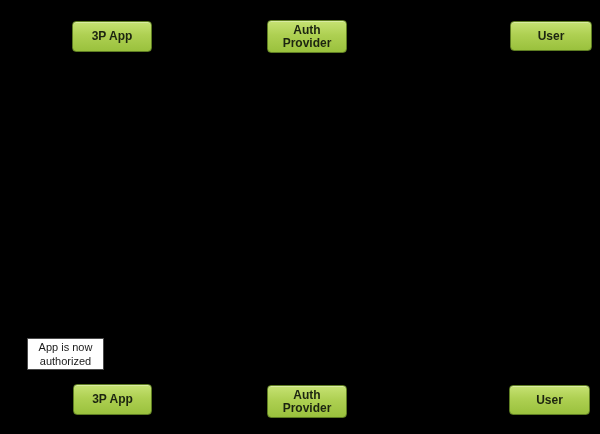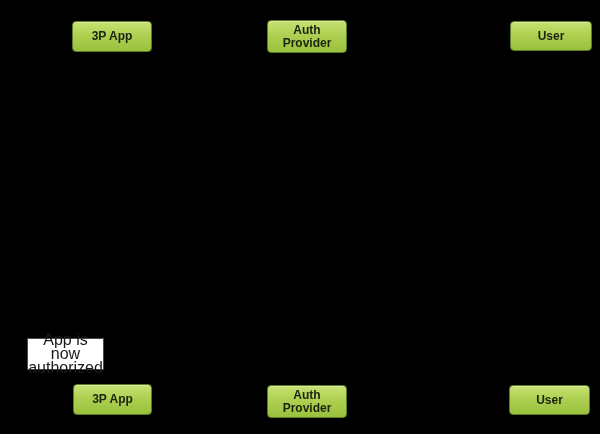--- a/index.html
+++ b/index.html
@@ -32,21 +32,21 @@
     font-size: 12px;
     line-height: 13px;
     padding: 1px 4px;
   }
   .note-box {
     position: absolute;
     box-sizing: border-box;
     background: #ffffff;
     border: 1px solid #4a4a4a;
     color: #1a1a1a;
-    font-size: 16px;
+    font-size: 11px;
     line-height: 14px;
     text-align: center;
     display: flex;
     align-items: center;
     justify-content: center;
     padding: 1px 3px;
   }
   
   .pos-top-app      { left: 72px;  top: 21px;  width: 80px; height: 31px; }
   .pos-top-auth     { left: 267px; top: 20px;  width: 80px; height: 33px; }

